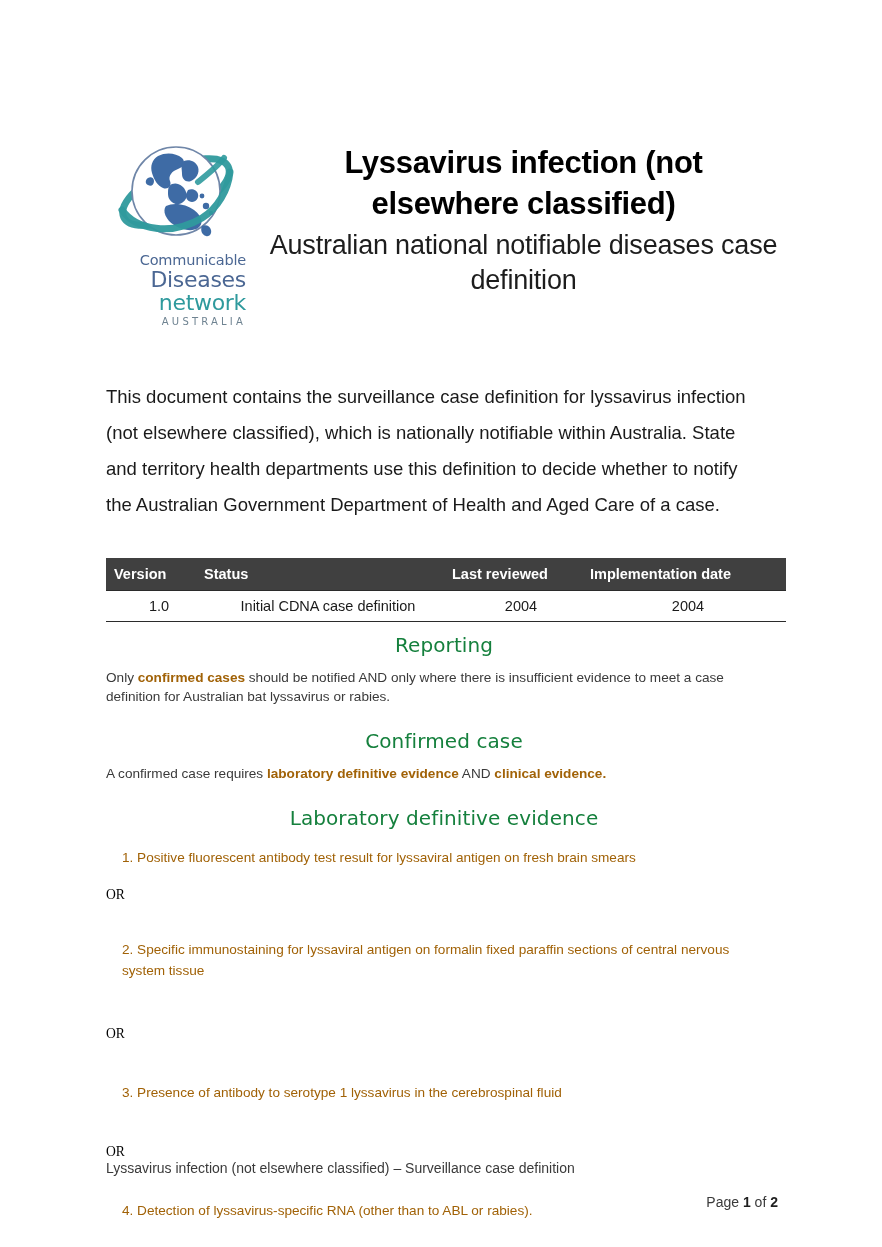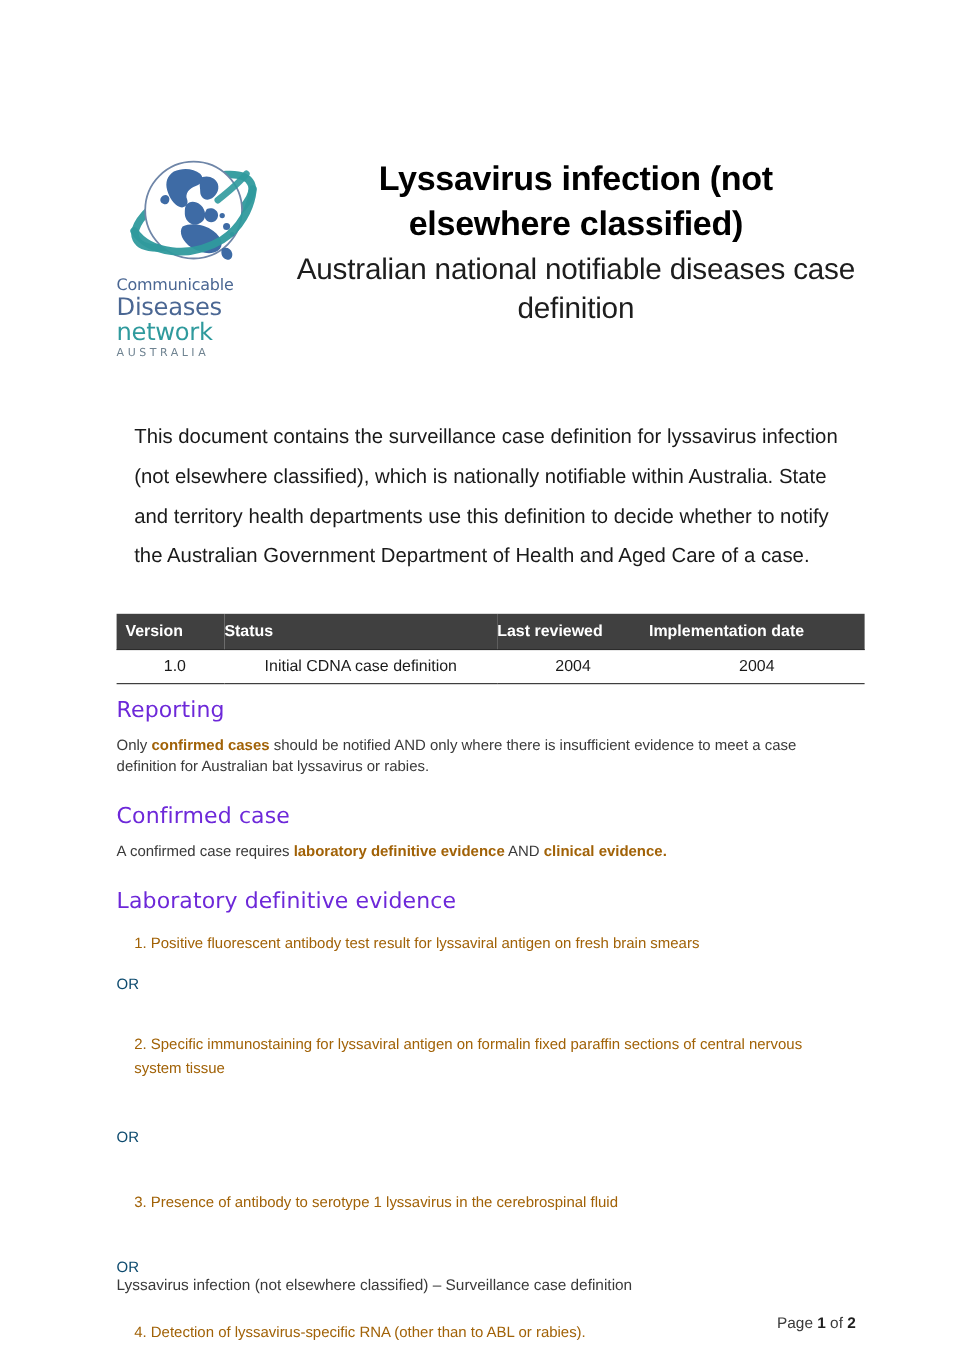--- a/index.html
+++ b/index.html
@@ -38,21 +38,21 @@
     padding-top: 2px;
   }
   .logo-mark {
     position: relative;
     width: 124px;
     height: 118px;
     margin: 0 auto;
   }
   .logo-mark svg { display: block; }
   .logo-wordmark {
-    text-align: left;
+    text-align: right;
     margin-top: 1px;
     line-height: 1;
   }
   .wm-1 {
     font-family: "DejaVu Sans", sans-serif;
     font-size: 14.5px;
     color: #4b6793;
     letter-spacing: -0.2px;
     display: block;
   }
@@ -109,21 +109,20 @@
   
   .intro {
     position: absolute;
     left: 106px;
     top: 360px;
     width: 650px;
     font-family: "Liberation Sans", sans-serif;
     font-size: 18.5px;
     line-height: 36px;
     color: #1a1a1a;
-    margin-left: 16px;
   }
 
   
   .version-table {
     position: absolute;
     left: 106px;
     top: 558px;
     width: 672px;
     border-collapse: collapse;
     table-layout: fixed;
@@ -160,23 +159,24 @@
     position: absolute;
     left: 106px;
     top: 632px;
     width: 676px;
   }
   h2.section {
     font-family: "DejaVu Sans", sans-serif;
     font-weight: normal;
     font-size: 20px;
     line-height: 26px;
-    color: #6d28d9;
+    color: #15803d;
     margin: 0 0 10px 0;
     letter-spacing: 0.1px;
+    text-align: center;
   }
   .body-text {
     font-family: "Liberation Sans", sans-serif;
     font-size: 13.6px;
     line-height: 19px;
     color: #3a3a3a;
     margin: 0;
   }
   .spacer-18 { height: 18px; }
   .spacer-22 { height: 22px; }
@@ -184,24 +184,24 @@
   b, .b { font-weight: bold; color: #a16207; }
 
   .evidence-item {
     font-family: "Liberation Sans", sans-serif;
     font-size: 13.6px;
     line-height: 21px;
     color: #a16207;
     margin: 16px;
   }
   .or-line {
-    font-family: Liberation Sans, sans-serif;
+    font-family: Liberation Serif, serif;
     font-size: 13.6px;
     line-height: 21px;
-    color: #0c4a6e;
+    color: #000000;
     margin: 0;
   }
 
   
   .footer {
     position: absolute;
     left: 106px;
     top: 1158px;
     width: 672px;
   }

